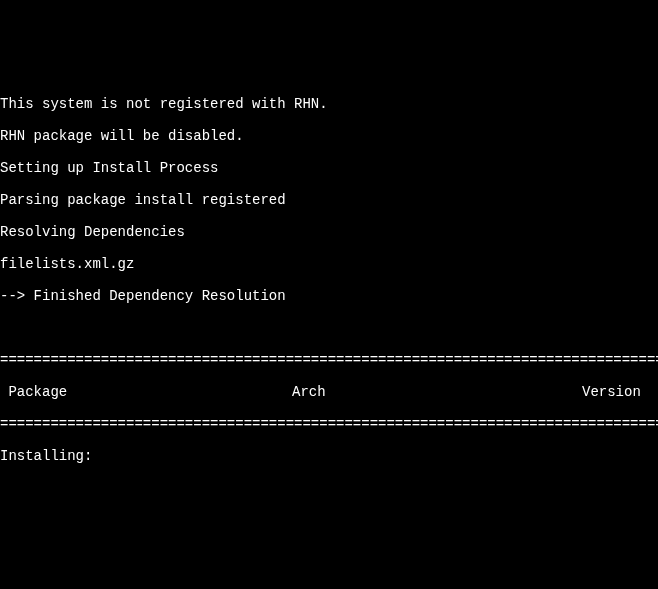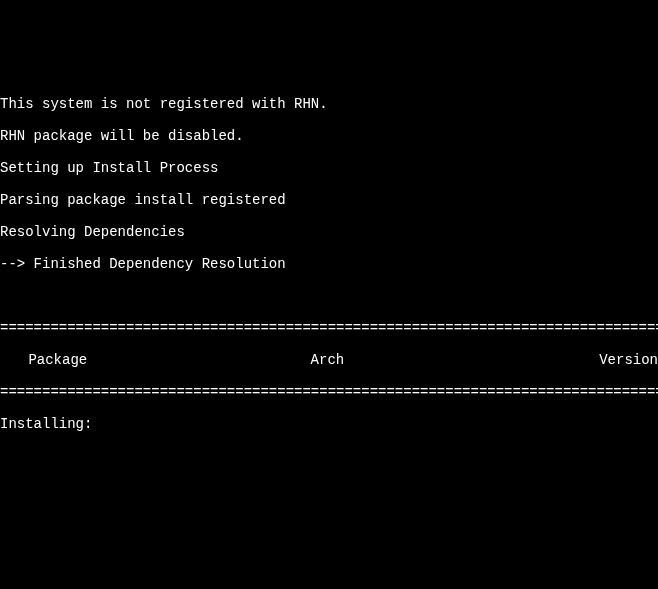--- a/index.html
+++ b/index.html
@@ -17,36 +17,37 @@
   }
   .terminal {
     padding: 0;
   }
   .line { white-space: pre; }
   .hr {
     letter-spacing: 0;
     overflow: hidden;
     width: 658px;
   }
-  .row { display: flex; margin-left: 20px; }
+  .row { display: flex; }
   .col-pkg { width: 292px; }
   .col-arch { width: 290px; }
-  .col-ver { flex: 1; text-align: center; }
+  .col-ver { flex: 1; text-align: left; }
 </style>
 </head>
 <body>
 
 
 
 <div class="terminal">
 <div class="line">This system is not registered with RHN.</div>
 <div class="line">RHN package will be disabled.</div>
 <div class="line">Setting up Install Process</div>
 <div class="line">Parsing package install registered</div>
 <div class="line">Resolving Dependencies</div>
+<div class="line">filelists.xml.gz</div>
 <div class="line">--&gt; Finished Dependency Resolution</div>
 <div class="line"></div>
 <div class="line"></div>
 <div class="line hr">==================================================================================</div>
 <div class="row">
   <span class="col-pkg"> Package</span>
   <span class="col-arch">Arch</span>
   <span class="col-ver">Version</span>
 </div>
 <div class="line hr">==================================================================================</div>

